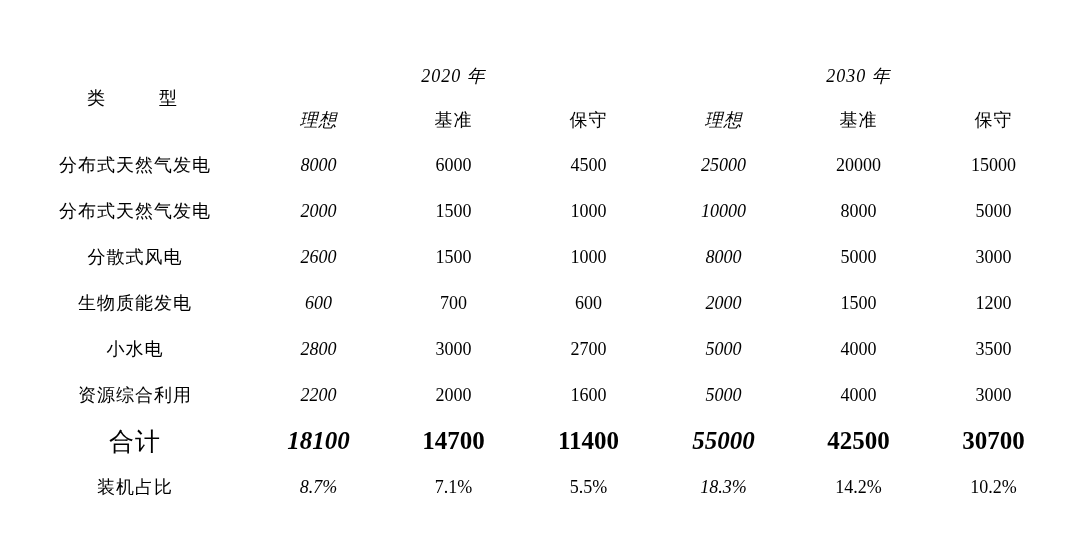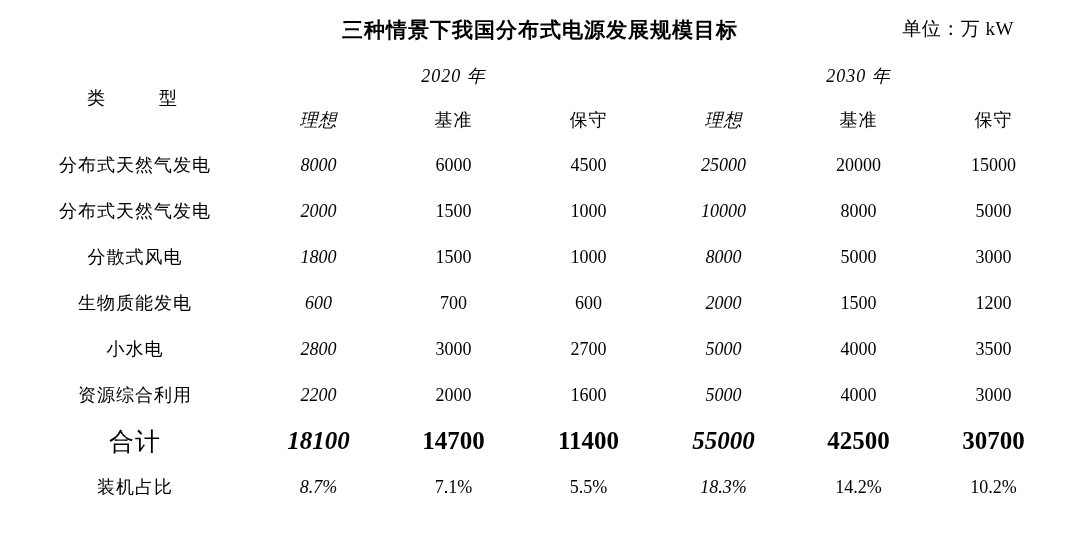--- a/index.html
+++ b/index.html
@@ -106,22 +106,20 @@
   }
   .col-type { width: 232px; }
   .col-v { width: 135px; }
 </style>
 </head>
 <body>
 
 <div class="page">
 
   <div class="title-row">
-    <div class="doc-title">三种情景下我国分布式电源发展规模目标</div>
-    <div class="unit-label">单位：万 kW</div>
   </div>
 
   <table class="data-table">
     <colgroup>
       <col class="col-type">
       <col class="col-v">
         <col class="col-v">
         <col class="col-v">
       <col class="col-v">
         <col class="col-v">
@@ -159,21 +157,21 @@
         <td class="num vline-left">2000</td>
         <td class="num">1500</td>
         <td class="num">1000</td>
         <td class="num vline-left">10000</td>
         <td class="num">8000</td>
         <td class="num">5000</td>
       </tr>
 
       <tr>
         <td class="row-label rule-thin-bottom">分散式风电</td>
-        <td class="num vline-left">1800</td>
+        <td class="num vline-left">2600</td>
         <td class="num">1500</td>
         <td class="num">1000</td>
         <td class="num vline-left">8000</td>
         <td class="num">5000</td>
         <td class="num">3000</td>
       </tr>
 
       <tr>
         <td class="row-label rule-thin-bottom">生物质能发电</td>
         <td class="num vline-left">600</td>

